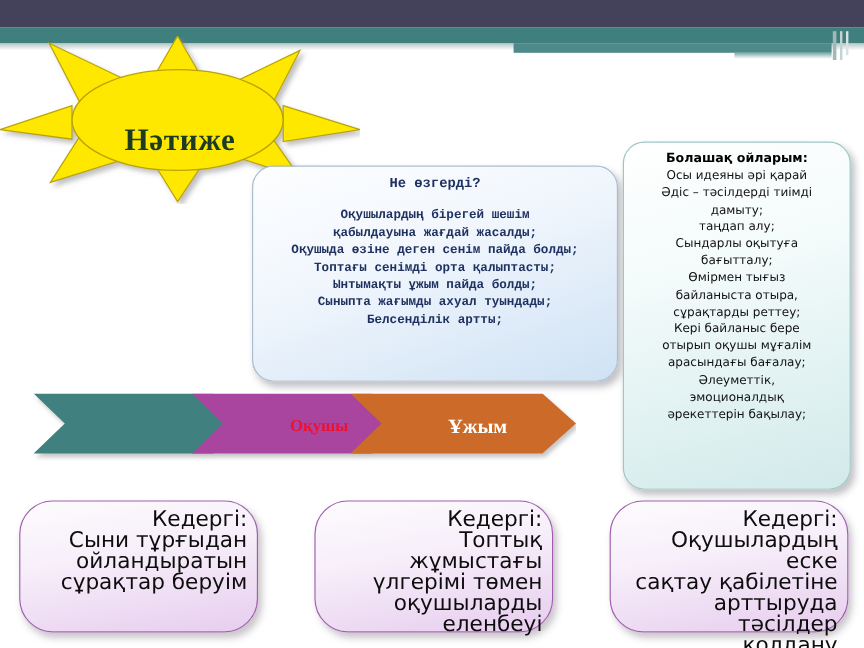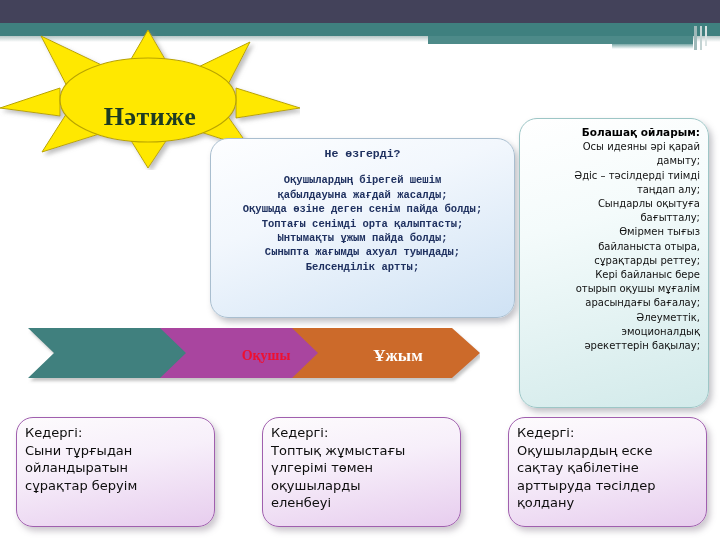--- a/index.html
+++ b/index.html
@@ -93,21 +93,21 @@
   }
   #panel-changes-list { margin: 0; padding: 0; list-style: none; }
   #panel-changes-list li { white-space: nowrap; }
 
   #panel-future {
     left: 519px; top: 118px;
     width: 190px; height: 290px;
     background: linear-gradient(165deg, #ffffff 0%, #f4fbfb 35%, #d2eaea 100%);
     border: 1.5px solid #9dc6c6;
     padding: 6px 8px;
-    text-align: right;
+    text-align: center;
     color: #111111;
     font-family: "DejaVu Sans", sans-serif;
     font-size: 10px;
     line-height: 14.2px;
   }
   #panel-future-heading {
     font-weight: bold;
     font-size: 10.5px;
     margin-bottom: 1px;
     color: #000000;
@@ -136,29 +136,29 @@
   #chev-label-1 { left: 190px; width: 96px;  color: #ef1030; font-size: 14px; }
   #chev-label-2 { left: 322px; width: 96px;  color: #ffffff; }
 
   
   .card-obstacle {
     position: absolute;
     box-sizing: border-box;
     top: 417px;
     width: 199px;
     height: 110px;
-    border-radius: 17px;
+    border-radius: 28px;
     border: 1.5px solid #a05fae;
     background: linear-gradient(170deg, #fdfbfd 0%, #f7effa 40%, #e7cdee 100%);
     box-shadow: 3px 4px 6px rgba(130,120,135,0.42);
     padding: 6px 8px;
-    text-align: left;
+    text-align: right;
     color: #0d0d0d;
     font-family: "DejaVu Sans", sans-serif;
-    font-size: 13px;
+    font-size: 18px;
     line-height: 17.5px;
   }
   #card-obstacle-0 { left: 16px; }
   #card-obstacle-1 { left: 262px; }
   #card-obstacle-2 { left: 508px; }
   .card-obstacle .lines { margin: 0; padding: 0; list-style: none; }
 </style>
 </head>
 <body>
 
@@ -212,22 +212,22 @@
       <li>Ынтымақты ұжым пайда болды;</li>
       <li>Сыныпта жағымды ахуал туындады;</li>
       <li>Белсенділік артты;</li>
     </ul>
 </div>
 
 <div class="panel" id="panel-future">
   <div id="panel-future-heading">Болашақ ойларым:</div>
   <ul id="panel-future-list">
       <li>Осы идеяны әрі қарай</li>
+      <li>Әдіс – тәсілдерді тиімді</li>
       <li>дамыту;</li>
-      <li>Әдіс – тәсілдерді тиімді</li>
       <li>таңдап алу;</li>
       <li>Сындарлы оқытуға</li>
       <li>бағытталу;</li>
       <li>Өмірмен тығыз</li>
       <li>байланыста отыра,</li>
       <li>сұрақтарды реттеу;</li>
       <li>Кері байланыс бере</li>
       <li>отырып оқушы мұғалім</li>
       <li>арасындағы бағалау;</li>
       <li>Әлеуметтік,</li>

